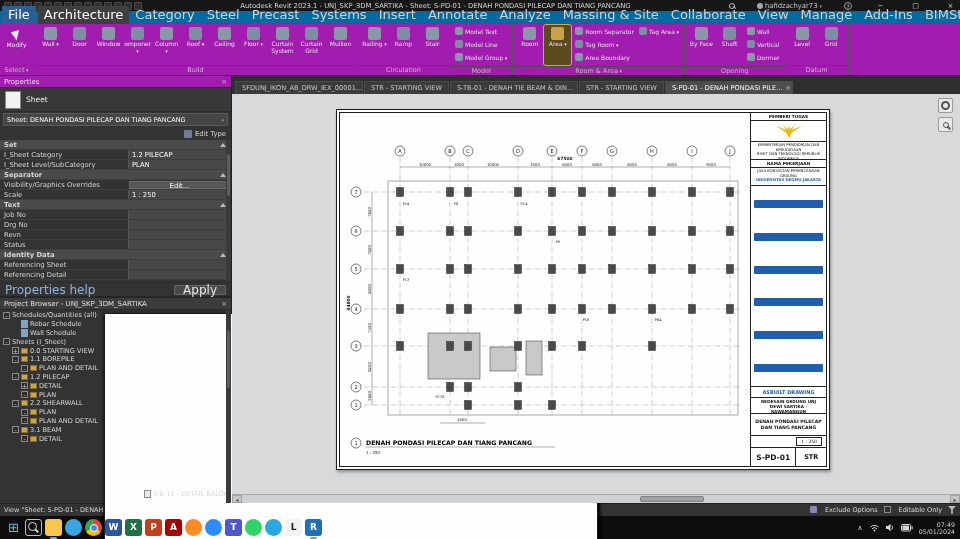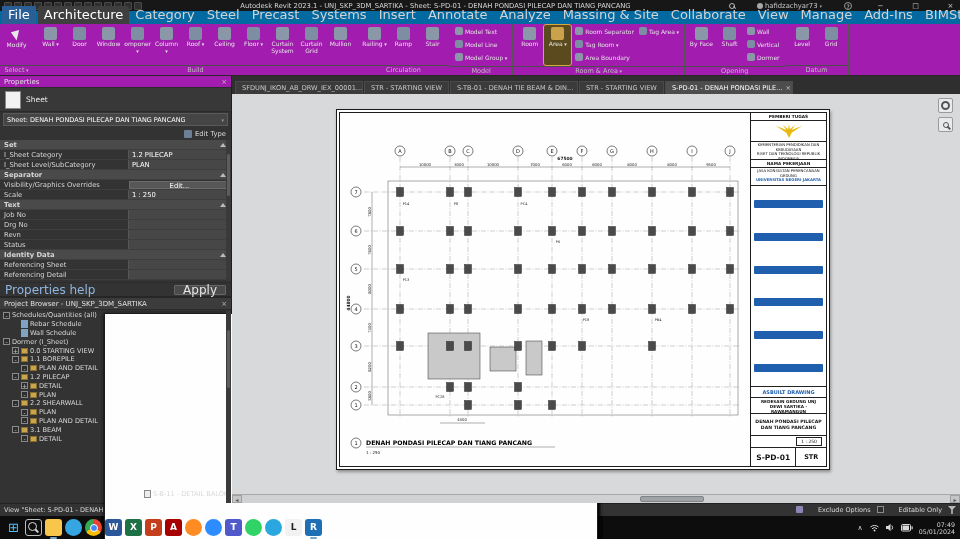--- a/index.html
+++ b/index.html
@@ -146,21 +146,21 @@
   .sthumb{position:absolute;left:56%;top:1px;width:64px;height:6px;background:#9fa3a6;border:1px solid #7f8386;border-radius:2px;}
 
   
   .statusbar{height:13px;background:#333;border-top:1px solid #222;display:flex;align-items:center;gap:6px;padding:0 4px;font-size:6.5px;color:#d9d9d9;flex:none;white-space:nowrap;}
   .sb-msg{max-width:238px;overflow:hidden;flex:none;}
   .sb-ic{width:7px;height:7px;border-radius:1px;display:inline-block;flex:none;}
   .sb-combo{display:flex;align-items:center;gap:3px;background:#3d3d3d;border:1px solid #555;height:10px;padding:0 3px;}
   .spacer{flex:1;}
   .cb{width:7px;height:7px;border:1px solid #8a8a8a;background:#2e2e2e;display:inline-block;}
   .funnel{width:8px;height:8px;background:#b9b9b9;clip-path:polygon(0 0,100% 0,60% 45%,60% 100%,40% 100%,40% 45%);display:inline-block;}
-  .sb-group{display:flex;align-items:flex-start;gap:15px;}
+  .sb-group{display:flex;align-items:flex-start;gap:8px;}
 
   
   .taskbar{height:23px;background:#0d0d0d;display:flex;align-items:center;gap:3px;padding:0 5px;flex:none;}
   .tbicons{display:flex;align-items:center;gap:3px;}
   .tb-icon{width:17px;height:17px;border-radius:3px;background:#3a3a3a;display:flex;align-items:center;justify-content:center;position:relative;color:#fff;}
   .tb-icon .g{font-size:9px;font-weight:bold;line-height:17px;}
   .tb-icon.round{border-radius:50%;}
   .tb-icon.flat{background:none;}
   .tb-icon.flat .g{font-size:13px;font-weight:normal;}
   .tb-icon.open::after{content:"";position:absolute;bottom:-3px;left:5px;right:5px;height:2px;background:#79a7c9;border-radius:1px;}
@@ -532,21 +532,21 @@
 
             <div class="trow sched" style="padding-left: 12px;">
               <span class="exp"></span>
               <span class="ticon"></span>
               <span>Wall Schedule</span>
             </div>
 
             <div class="trow cat" style="padding-left: 3px;">
               <span class="exp">-</span>
 
-              <span>Dormer (I_Sheet)</span>
+              <span>Sheets (I_Sheet)</span>
             </div>
 
             <div class="trow folder" style="padding-left: 12px;">
               <span class="exp">+</span>
               <span class="ticon"></span>
               <span>0.0 STARTING VIEW</span>
             </div>
 
             <div class="trow folder" style="padding-left: 12px;">
               <span class="exp">-</span>

